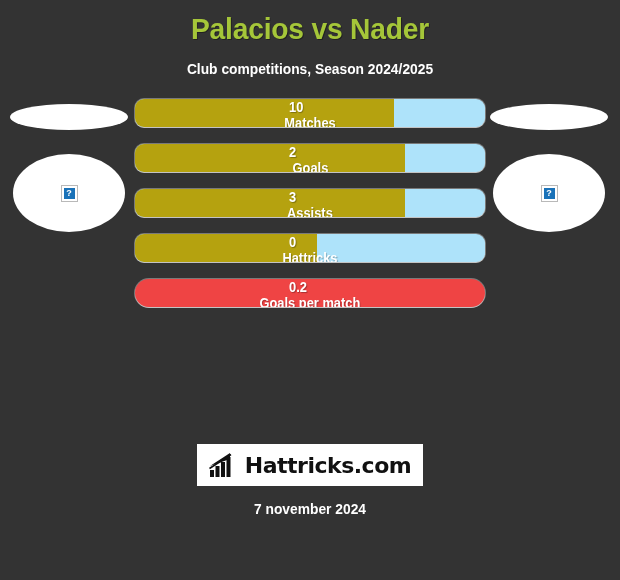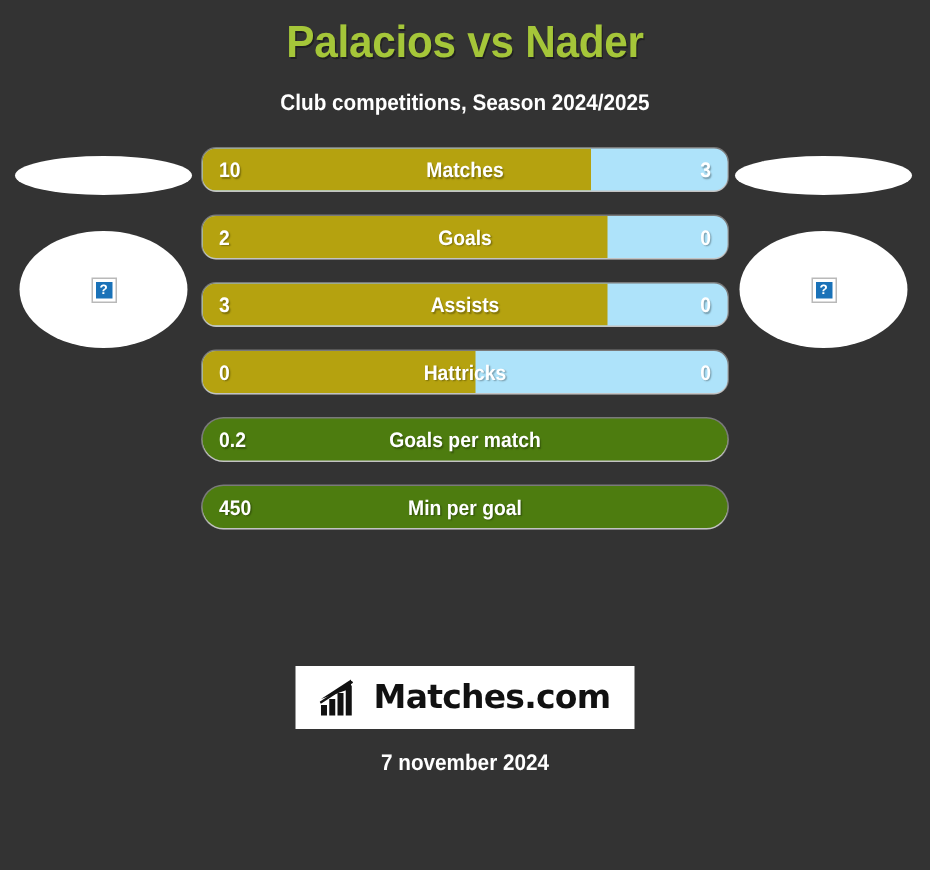--- a/index.html
+++ b/index.html
@@ -109,40 +109,41 @@
   .bar-row {
     position: relative;
     height: 28px;
     margin-bottom: 17px;
     border-radius: 9px;
     overflow: hidden;
     background: #aee3fa;
     box-shadow: 0 1px 0 rgba(255,255,255,0.55), 0 0 0 1px rgba(255,255,255,0.35);
   }
   .bar-row.solo {
-    background: #4d7c0f;
+    background: #ef4444;
     border-radius: 14px;
   }
   .bar-fill {
     position: absolute;
     left: 0;
     top: 0;
     bottom: 0;
     background: #b5a20f;
   }
   .bar-text {
     position: absolute;
     left: 0; right: 0; top: 0; bottom: 0;
     display: flex;
     align-items: center;
     font-family: "Liberation Sans Narrow", "Liberation Sans", sans-serif;
     font-weight: bold;
     font-size: 14px;
     color: #ffffff;
     text-shadow: 1px 1px 1px rgba(0,0,0,0.30);
+    flex-direction: column;
   }
   .bar-left-val {
     width: 64px;
     padding-left: 12px;
     box-sizing: border-box;
     text-align: left;
     transform: scaleX(0.92);
     transform-origin: left center;
   }
   .bar-label {
@@ -240,27 +241,20 @@
         <div class="bar-text">
           <span class="bar-left-val">0</span>
           <span class="bar-label">Hattricks</span>
           <span class="bar-right-val">0</span>
         </div>
       </div>
       <div class="bar-row solo">
         <div class="bar-text">
           <span class="bar-left-val">0.2</span>
           <span class="bar-label">Goals per match</span>
-          <span class="bar-right-val"></span>
-        </div>
-      </div>
-      <div class="bar-row solo">
-        <div class="bar-text">
-          <span class="bar-left-val">450</span>
-          <span class="bar-label">Min per goal</span>
           <span class="bar-right-val"></span>
         </div>
       </div>
     </div>
 
   <div class="side side-right">
     <div class="team-name-ellipse"></div>
     <div class="team-logo-ellipse">
       <span class="broken-img">
         <span class="inner">?</span>
@@ -272,16 +266,16 @@
 
 <div class="logo-box">
   <svg class="logo-icon" width="30" height="26" viewBox="0 0 30 26">
     <rect x="1" y="18" width="4" height="7" fill="#111111"></rect>
     <rect x="6.5" y="14" width="4" height="11" fill="#111111"></rect>
     <rect x="12" y="10" width="4" height="15" fill="#111111"></rect>
     <rect x="17.5" y="5" width="4" height="20" fill="#111111"></rect>
     <path d="M1 14 L21 1 L21 7 Z" fill="#111111"></path>
     <path d="M0.5 16.5 L22 2.5" stroke="#111111" stroke-width="1.6" fill="none"></path>
   </svg>
-  <span class="logo-text">Matches.com</span>
+  <span class="logo-text">Hattricks.com</span>
 </div>
 
 <div class="footer-date">7 november 2024</div>
 
 </body></html>

